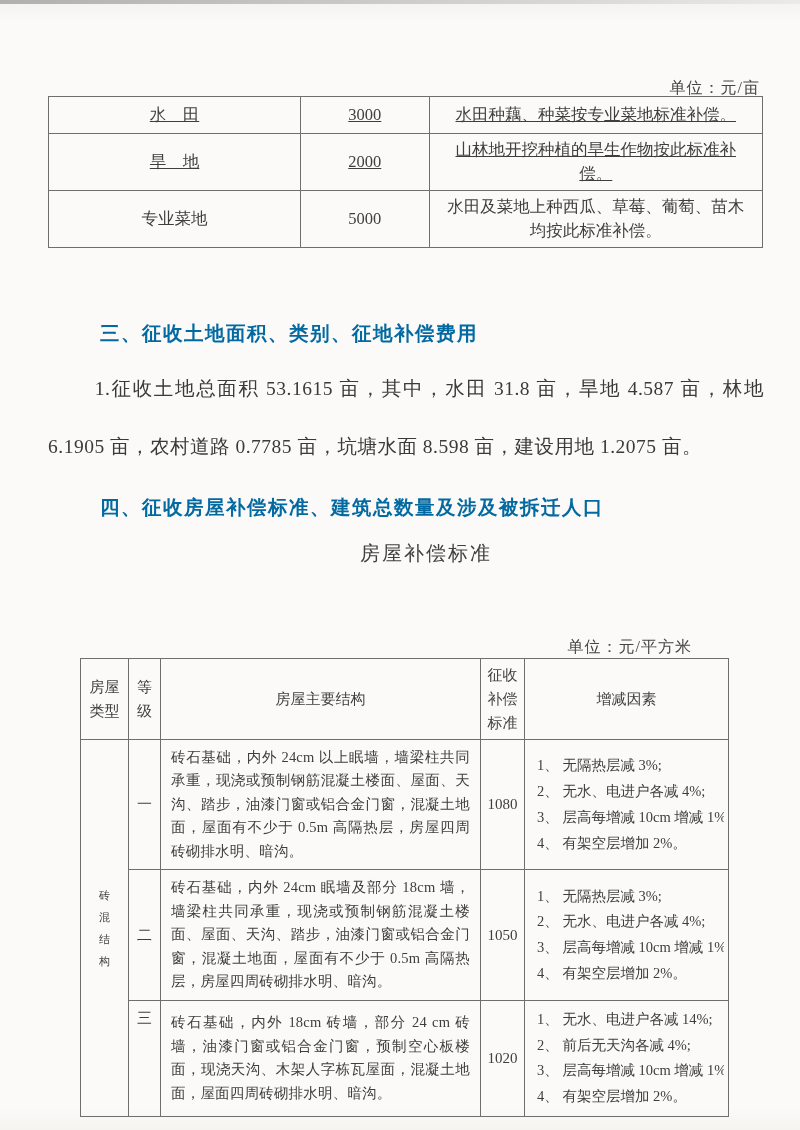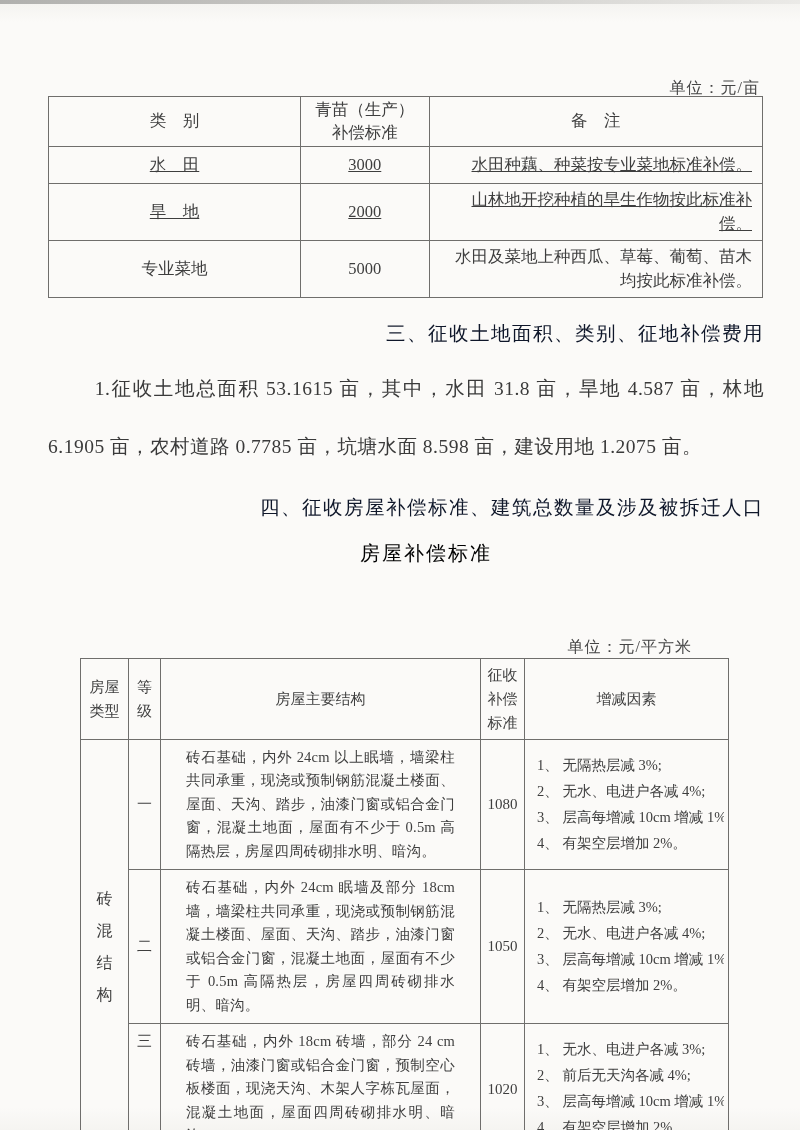--- a/index.html
+++ b/index.html
@@ -36,75 +36,74 @@
     vertical-align: middle;
     color: #3e3e3e;
   }
 
   
   #table1 {
     position: absolute; left: 48px; top: 96px; width: 715px;
   }
   #table1 th, #table1 td { font-size: 16.5px; }
   #table1 .c-center { text-align: center; }
-  #table1 .c-remark { text-align: right; padding: 4px 10px; line-height: 1.45; }
+  #table1 .c-remark { text-align: center; padding: 4px 10px; line-height: 1.45; }
   #table1 .hdr { height: 50px; line-height: 1.35; padding: 2px 8px; }
   #table1 .row-td { height: 37px; text-decoration: underline; }
   #table1 .row-last { height: 54px; }
 
   
   .text-block {
     position: absolute; left: 48px; top: 308px; width: 716px;
     font-size: 19.5px;
   }
   .sec-heading {
-    font-weight: normal;
+    font-weight: bold;
     padding-left: 52px;
     letter-spacing: 1.5px;
     line-height: 32px;
-    color: #0f172a;
-    text-align: right;
+    color: #0369a1;
   }
   #heading3 { margin-top: 10px; }
   .para {
     text-indent: 2.4em;
     text-align: justify;
     line-height: 58px;
     letter-spacing: 0.5px;
     margin-top: 10px;
     color: #3a3a3a;
   }
   #heading4 { margin-top: 16px; }
   .sub-title {
     text-align: center;
     font-size: 20px;
     letter-spacing: 2px;
     margin-top: 16px;
     padding-left: 40px;
-    color: #000000;
+    color: #404040;
   }
 
   
   #table2 {
     position: absolute; left: 80px; top: 658px; width: 648px;
   }
   #table2 th, #table2 td { font-size: 14.5px; }
   #table2 .hdr2 {
     text-align: center; line-height: 1.6; padding: 4px 2px;
     word-break: break-all; height: 72px; font-size: 15px;
   }
   #table2 .vert-cell { text-align: center; }
   #table2 .vert-cell .vert-inner {
     width: 16px; margin: 0 auto;
-    word-break: break-all; line-height: 2.0; font-size: 16px;
+    word-break: break-all; line-height: 2.0; font-size: 11px;
     letter-spacing: 0;
   }
   #table2 .grade-cell { text-align: center; font-size: 15px; }
   #table2 .structure-cell {
-    text-align: justify; padding: 6px 25px; line-height: 1.62;
+    text-align: justify; padding: 6px 10px; line-height: 1.62;
     letter-spacing: 0.2px;
   }
   #table2 .standard-cell { text-align: center; font-size: 15px; padding: 0 1px; }
   #table2 .factors-cell { padding: 6px 4px 6px 12px; }
   #table2 .factor-line { line-height: 1.78; white-space: nowrap; overflow: hidden; }
   #table2 .r1 { height: 104px; }
   #table2 .r2 { height: 114px; }
   #table2 .r3 { height: 100px; }
 </style>
 </head>
@@ -114,25 +113,20 @@
 
 <div id="unit1" class="unit-label">单位：元/亩</div>
 
 <table id="table1">
   <colgroup>
     <col style="width:35.3%">
     <col style="width:18%">
     <col style="width:46.7%">
   </colgroup>
   <tbody>
-      <tr>
-    <th class="hdr c-center">类　别</th>
-    <th class="hdr c-center">青苗（生产）补偿标准</th>
-    <th class="hdr c-center">备　注</th>
-  </tr>
   <tr>
     <td class="row-td c-center">水　田</td>
     <td class="row-td c-center">3000</td>
     <td class="row-td c-remark">水田种藕、种菜按专业菜地标准补偿。</td>
   </tr>
   <tr>
     <td class="row-td c-center">旱　地</td>
     <td class="row-td c-center">2000</td>
     <td class="row-td c-remark">山林地开挖种植的旱生作物按此标准补偿。</td>
   </tr>
@@ -192,20 +186,20 @@
       <div class="factor-line">2、 无水、电进户各减 4%;</div>
       <div class="factor-line">3、 层高每增减 10cm 增减 1%;</div>
       <div class="factor-line">4、 有架空层增加 2%。</div>
     </td>
   </tr>
   <tr class="r3">
     <td class="grade-cell" style="vertical-align:top; padding-top:8px;">三</td>
     <td class="structure-cell">砖石基础，内外 18cm 砖墙，部分 24 cm 砖墙，油漆门窗或铝合金门窗，预制空心板楼面，现浇天沟、木架人字栋瓦屋面，混凝土地面，屋面四周砖砌排水明、暗沟。</td>
     <td class="standard-cell">1020</td>
     <td class="factors-cell">
-      <div class="factor-line">1、 无水、电进户各减 3%;</div>
+      <div class="factor-line">1、 无水、电进户各减 14%;</div>
       <div class="factor-line">2、 前后无天沟各减 4%;</div>
       <div class="factor-line">3、 层高每增减 10cm 增减 1%;</div>
       <div class="factor-line">4、 有架空层增加 2%。</div>
     </td>
   </tr>
 </tbody>
   </table>
 
 </body></html>

